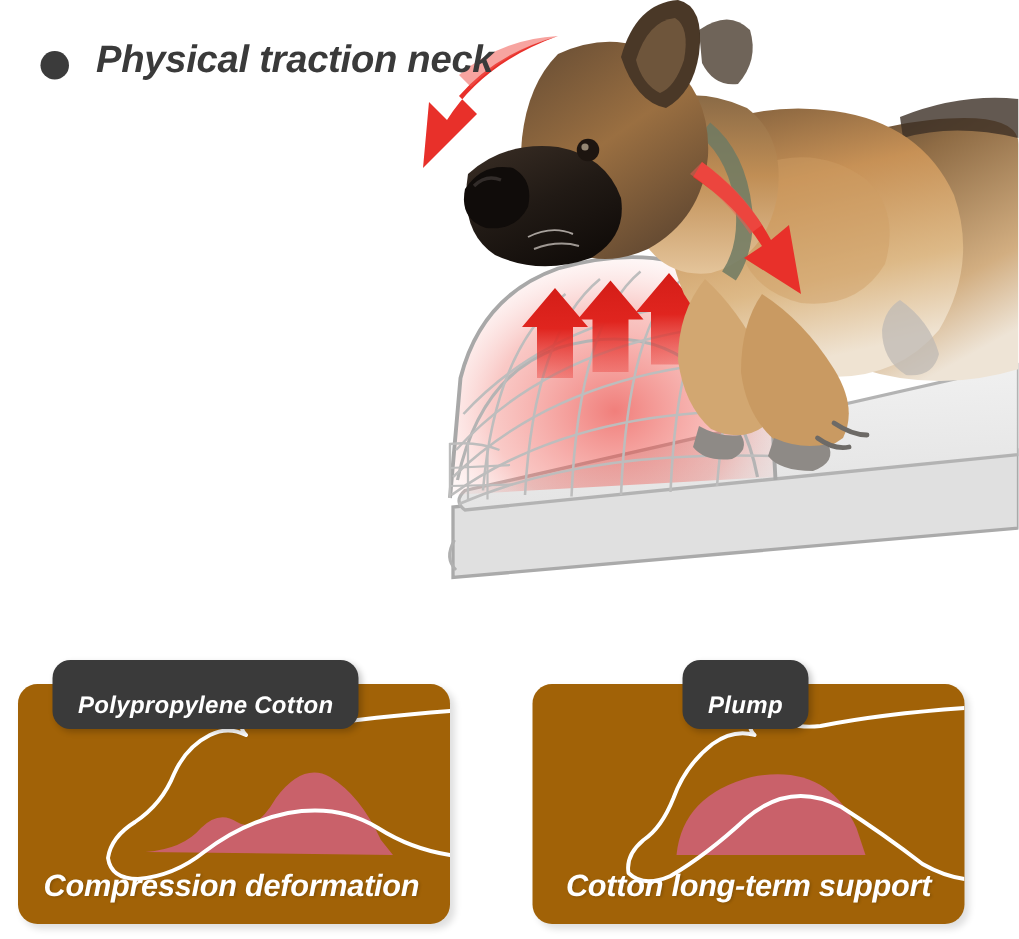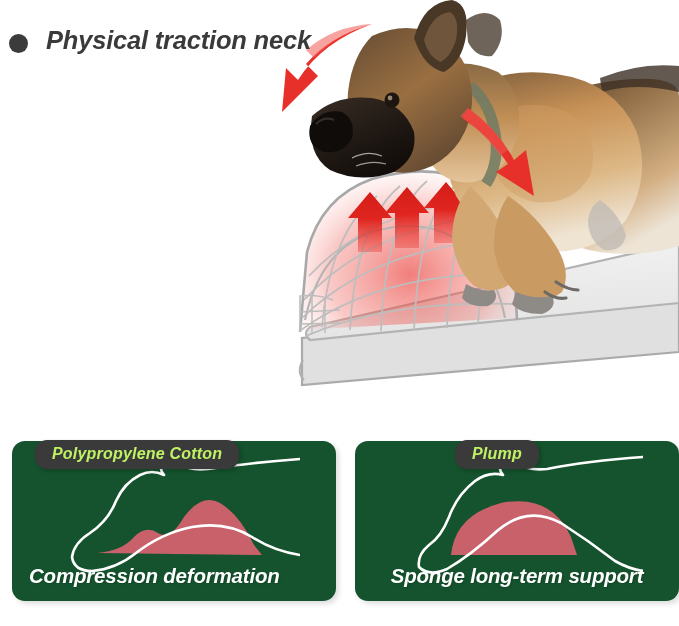--- a/index.html
+++ b/index.html
@@ -5,55 +5,54 @@
   html,body{margin:0;padding:0;}
   body{
     width:679px;height:626px;background:#ffffff;
     font-family:"Liberation Sans",sans-serif;
     overflow:hidden;position:relative;
   }
   #stage{position:absolute;inset:0;width:679px;height:626px;}
 
   
   .bullets{position:absolute;left:0;top:26px;width:330px;}
-  .bullet-row{display:flex;align-items:flex-start;margin-bottom:20px;}
+  .bullet-row{display:flex;align-items:flex-start;margin-bottom:20px;padding-left:18px;}
   .dot{
     width:19px;height:19px;border-radius:50%;background:#3b3b3b;
     flex:0 0 19px;margin:8px 18px 0 9px;
   }
   .btext{
     font-size:25.5px;line-height:1.16;font-weight:bold;font-style:italic;
     color:#3a3a3a;letter-spacing:-.2px;max-width:268px;
   }
 
   
   .hero{position:absolute;left:0;top:0;width:679px;height:420px;}
   .hero svg{position:absolute;left:0;top:0;}
 
   
   .panels{position:absolute;left:0;top:440px;width:679px;height:186px;}
   .panel{
-    position:absolute;top:1px;height:160px;background:#14532d;
+    position:absolute;top:16px;height:160px;background:#a16207;
     border-radius:13px;box-shadow:3px 3px 5px rgba(0,0,0,.13);
     overflow:hidden;
-    padding-left:36px;
   }
   .panel.left{left:12px;width:288px;}
   .panel.right{left:355px;width:288px;}
   .panel svg{position:absolute;left:0;top:0;}
   .pcaption{
     position:absolute;left:0;bottom:13px;width:100%;text-align:center;
     color:#ffffff;font-weight:bold;font-style:italic;font-size:20.5px;
     letter-spacing:-.2px;text-shadow:1px 1px 2px rgba(0,0,0,.18);
   }
   .panel.left .pcaption{text-align:left;padding-left:17px;width:auto;}
   .badge{
     position:absolute;top:0;background:#3a3a3a;border-radius:12px;
-    color:#bef264;font-weight:bold;font-style:italic;font-size:16px;
-    padding:5px 17px 6px;white-space:nowrap;
+    color:#ffffff;font-weight:bold;font-style:italic;font-size:16px;
+    padding:22px 17px 6px;white-space:nowrap;
     box-shadow:2px 2px 4px rgba(0,0,0,.22);letter-spacing:.2px;
   }
   .badge.b-left{left:35px;}
   .badge.b-right{left:455px;}
 </style>
 </head>
 <body>
 
 <div id="stage">
 
@@ -224,20 +223,20 @@
 
     <div class="panel right">
       <svg width="288" height="160" viewBox="0 0 288 160">
 
         <path d="M96 114 Q100 74 146 62 Q196 52 216 96 L222 114 Z" fill="#c9616a"></path>
 
         <path d="M288 16 Q232 20 192 28 Q172 30 164 22 Q156 14 148 20 Q142 28 148 34 Q134 30 120 40
                  Q102 54 94 76 Q86 96 74 104 Q62 114 64 126 Q74 136 92 128 Q116 114 142 90
                  Q172 64 206 82 Q234 100 260 120 Q274 128 288 130" fill="none" stroke="#ffffff" stroke-width="2.6" stroke-linecap="round" stroke-linejoin="round"></path>
       </svg>
-      <div class="pcaption">Sponge long-term support</div>
+      <div class="pcaption">Cotton long-term support</div>
     </div>
 
     <div class="badge b-left">Polypropylene Cotton</div>
     <div class="badge b-right">Plump</div>
   </div>
 
 </div>
 
 </body></html>

